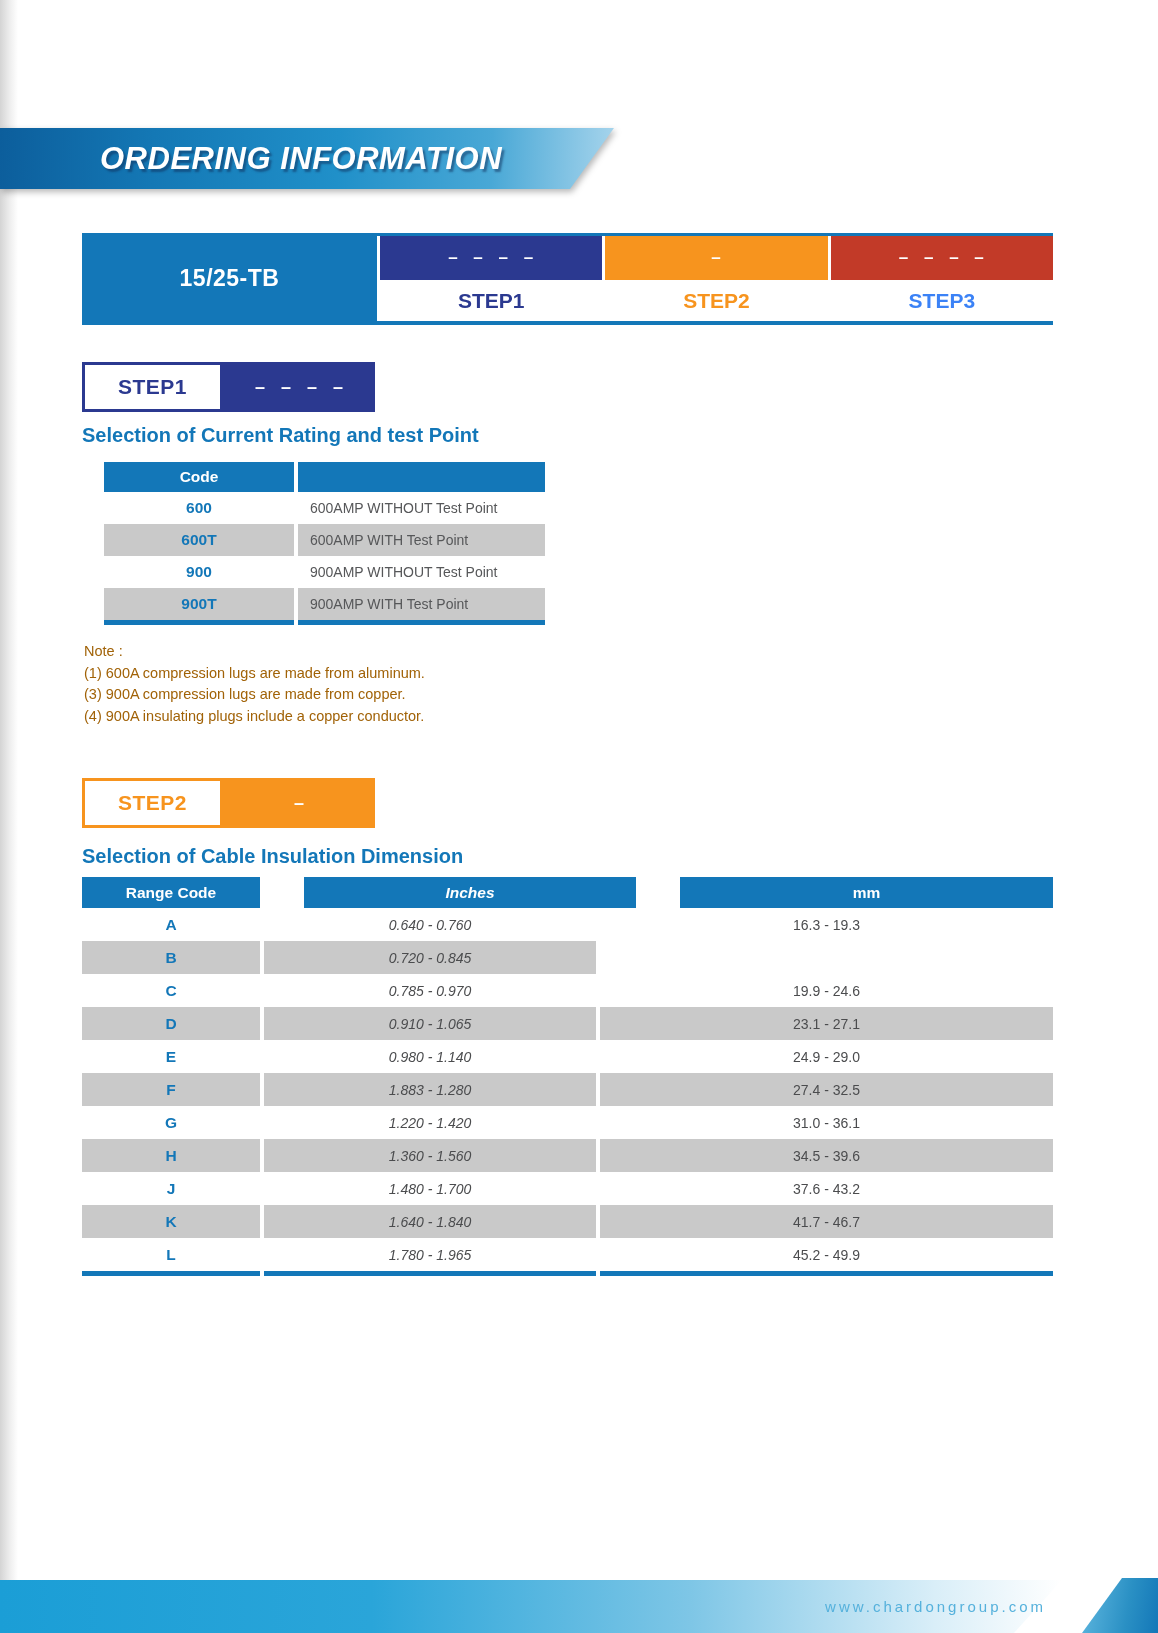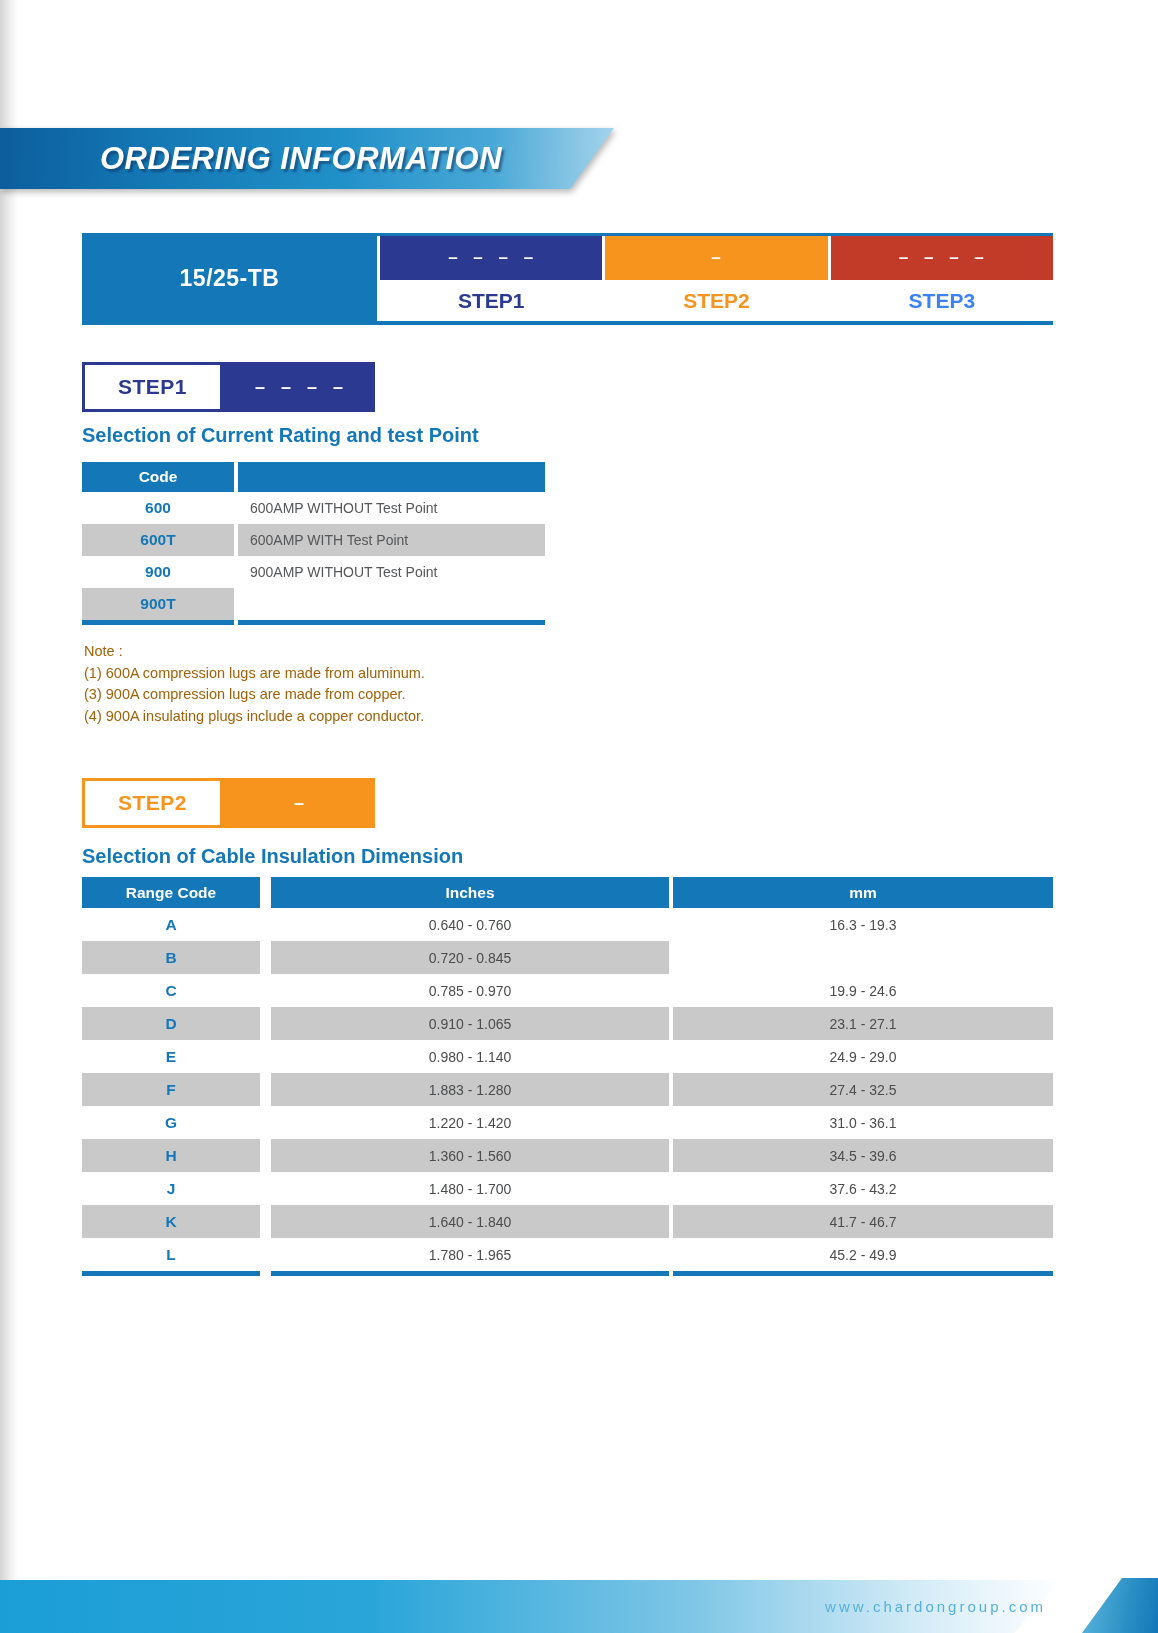--- a/index.html
+++ b/index.html
@@ -53,30 +53,30 @@
   .dtable{position:absolute;left:82px;}
   .trow{display:flex;}
   .cell{display:flex;align-items:center;justify-content:center;box-sizing:border-box;}
   .thead .cell{background:#1377b8;color:#ffffff;font-weight:700;font-size:15.5px;}
   .tbody .trow:nth-child(even) .cell{background:#c9c9c9;}
   .underline .cell{background:#1377b8;height:5px;}
 
   #code-table{top:462px;width:463px;}
   #code-table .thead .trow{height:30px;}
   #code-table .tbody .trow{height:32px;}
-  #code-table .c1{width:152px;}
+  #code-table .c1{width:190px;margin-left:22px;}
   #code-table .c2{flex:1;margin-left:4px;justify-content:flex-start;padding-left:12px;}
   .code-val{color:#1377b8;font-weight:700;font-size:15.5px;}
   .desc-val{color:#565759;font-size:14px;}
 
   #dim-table{top:877px;width:971px;}
-  #dim-table .thead .trow{height:31px;}
+  #dim-table .thead .trow{height:31px;gap:40px;}
   #dim-table .tbody .trow{height:33px;}
   #dim-table .c1{width:178px;}
-  #dim-table .c2{width:398px;margin-left:11px;}
+  #dim-table .c2{width:332px;margin-left:4px;font-style:italic;}
   #dim-table .c3{flex:1;margin-left:4px;}
   .range-val{color:#1377b8;font-weight:700;font-size:15.5px;}
   .num-val{color:#4b4c4e;font-size:14px;}
 
   
   .note{position:absolute;left:84px;top:641px;font-size:14.5px;color:#a16207;line-height:21.5px;}
 
   
   .footer-band{position:absolute;left:0;top:1580px;width:1062px;height:53px;
         clip-path:polygon(0 0,100% 0,calc(100% - 48px) 100%,0 100%);
@@ -139,20 +139,21 @@
       <div class="trow">
         <div class="cell c1 code-val">600T</div>
         <div class="cell c2 desc-val">600AMP WITH Test Point</div>
       </div>
       <div class="trow">
         <div class="cell c1 code-val">900</div>
         <div class="cell c2 desc-val">900AMP WITHOUT Test Point</div>
       </div>
       <div class="trow">
         <div class="cell c1 code-val">900T</div>
+        <div class="cell c2 desc-val">900AMP WITH Test Point</div>
       </div>
     </div>
     <div class="underline">
       <div class="trow">
           <div class="cell c1"></div>
           <div class="cell c2"></div>
         </div>
     </div>
   </div>
 

